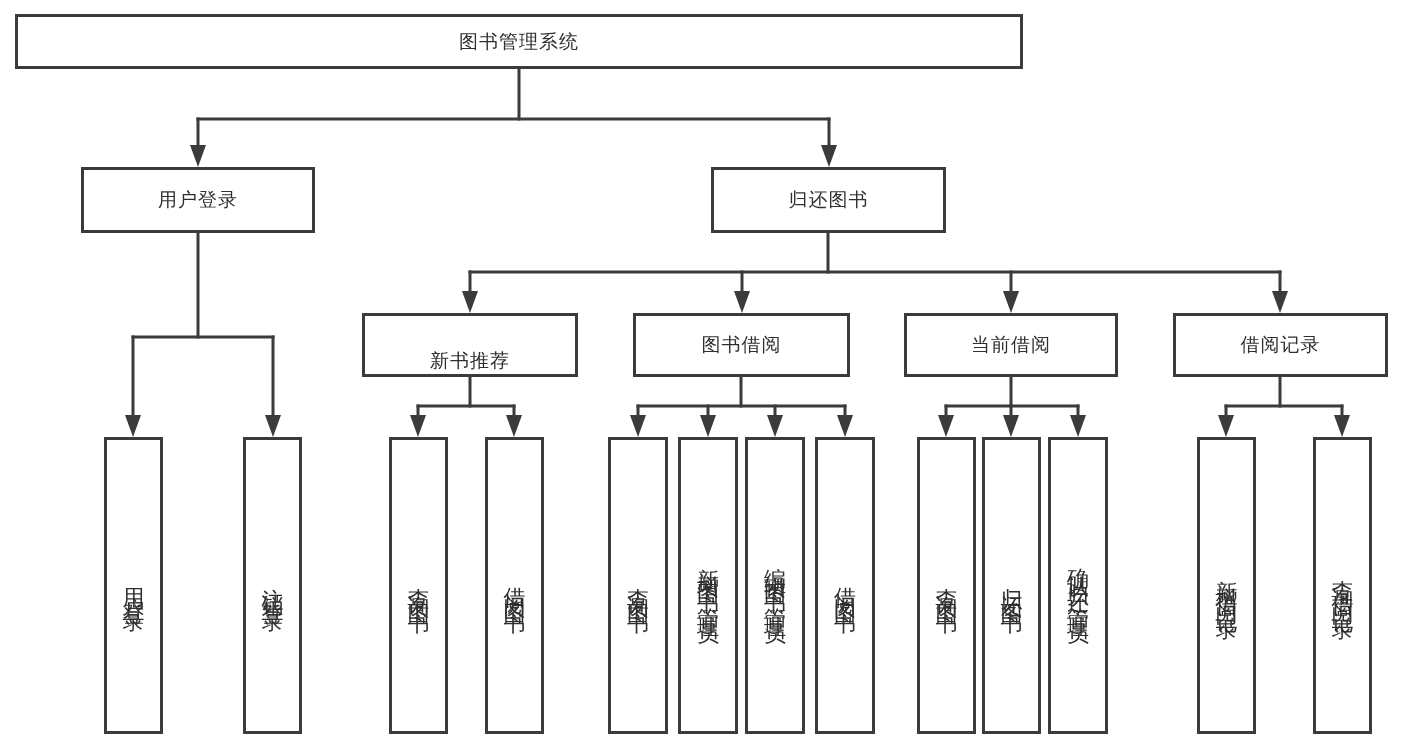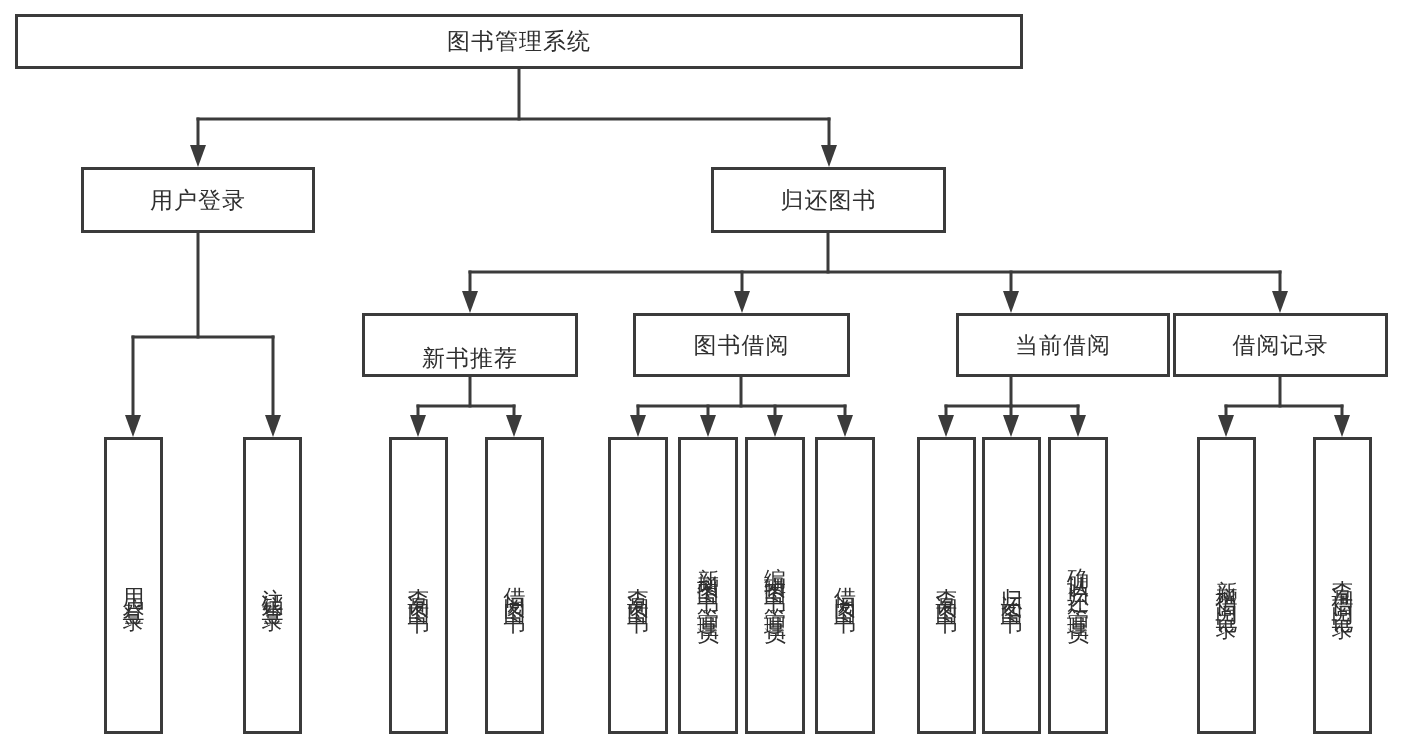--- a/index.html
+++ b/index.html
@@ -10,21 +10,21 @@
     font-family:"Liberation Sans","DejaVu Sans",sans-serif;
     overflow:hidden;
   }
   .node{
     position:absolute;
     box-sizing:border-box;
     border:3px solid #3b3b3b;
     background:#ffffff;
     display:flex;align-items:center;justify-content:center;
     color:#2f2f2f;
-    font-size:23px;
+    font-size:19px;
     letter-spacing:1px;
     z-index:2;
   }
   .leaf{
     position:absolute;
     box-sizing:border-box;
     border:3px solid #3b3b3b;
     background:#ffffff;
     display:flex;align-items:center;justify-content:center;
     color:#2f2f2f;
@@ -137,21 +137,21 @@
   <div class="node" style="left:711px;top:167px;width:235px;height:66px;">
     <span>归还图书</span>
   </div>
 
   <div class="node" style="left:362px;top:313px;width:216px;height:64px;align-items:flex-end;">
     <span>新书推荐</span>
   </div>
   <div class="node" style="left:633px;top:313px;width:217px;height:64px;">
     <span>图书借阅</span>
   </div>
-  <div class="node" style="left:956px;top:313px;width:214px;height:64px;">
+  <div class="node" style="left:904px;top:313px;width:214px;height:64px;">
     <span>当前借阅</span>
   </div>
   <div class="node" style="left:1173px;top:313px;width:215px;height:64px;">
     <span>借阅记录</span>
   </div>
 
   <div class="leaf" style="left:104px;top:437px;width:59px;height:297px;">
     <span>用户登录</span>
   </div>
   <div class="leaf" style="left:243px;top:437px;width:59px;height:297px;">

